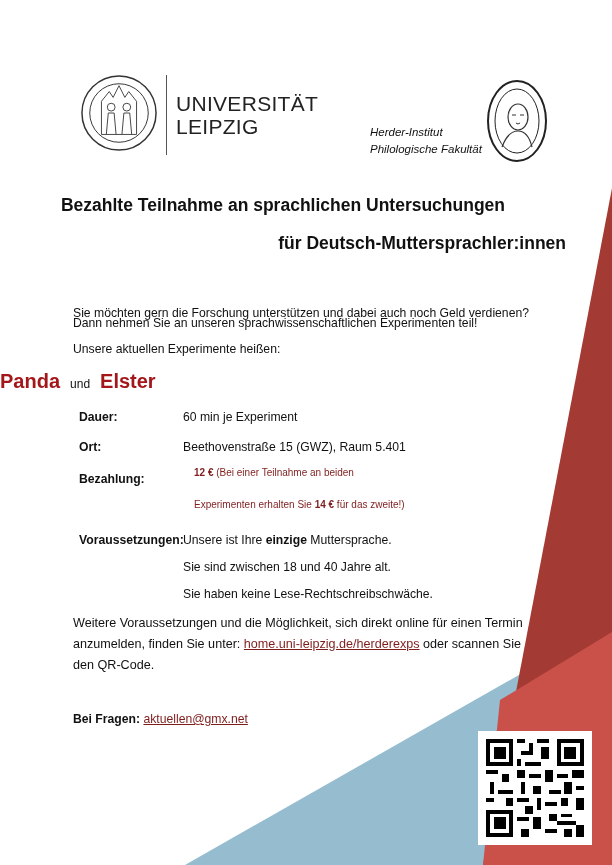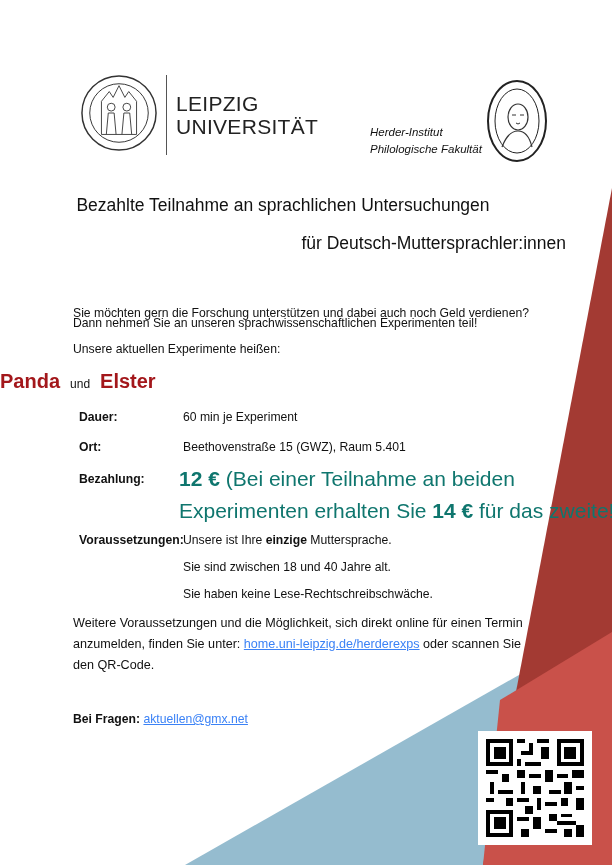--- a/index.html
+++ b/index.html
@@ -7,31 +7,31 @@
          font-family:"Liberation Sans", "DejaVu Sans", sans-serif; color:#111; }
   .bg { position:absolute; left:0; top:0; width:612px; height:865px; z-index:0; }
   .content { position:absolute; left:0; top:0; width:612px; height:865px; z-index:1; }
 
   .seal { position:absolute; left:80px; top:74px; width:78px; height:78px; }
   .uni-divider { position:absolute; left:166px; top:75px; width:1px; height:80px; background:#555; }
   .uni-name { position:absolute; left:176px; top:92px; font-size:21px; line-height:23px; letter-spacing:0.3px; color:#222; }
   .herder-text { position:absolute; left:370px; top:124px; font-size:11.5px; font-style:italic; line-height:17px; color:#111; }
   .herder-seal { position:absolute; left:486px; top:79px; width:62px; height:84px; }
 
-  .title { position:absolute; left:0; width:566px; text-align:center; font-weight:normal; font-size:17.5px; color:#111; }
+  .title { position:absolute; left:0; width:566px; text-align:center; font-weight:bold; font-size:17.5px; color:#111; }
   .p { position:absolute; left:73px; font-size:12.2px; color:#111; white-space:nowrap; }
   .exp { position:absolute; left:0; width:560px; text-align:left; top:370px; color:#a3171b; }
   .exp .big { font-size:20px; font-weight:bold; }
   .exp .und { font-size:12px; color:#111; margin:0 10px; }
   .label { position:absolute; left:73px; font-size:12.2px; font-weight:bold;padding-left:6px; }
   .val { position:absolute; left:183px; font-size:12.2px; white-space:nowrap; }
-  .pay { position:absolute; left:179px; font-size:21px; color:#0f766e; white-space:nowrap; }
+  .pay { position:absolute; left:194px; font-size:10px; color:#7f1d1d; white-space:nowrap; }
   .pay b { font-weight:bold; }
   .para { position:absolute; left:73px; top:613px; width:460px; font-size:12.6px; line-height:21px; }
-  a.link { color:#3b82f6; text-decoration:underline; }
+  a.link { color:#7f1d1d; text-decoration:underline; }
   .qr { position:absolute; left:478px; top:731px; width:114px; height:114px; background:#fff; }
 </style>
 </head>
 <body>
 
 <svg class="bg" viewBox="0 0 612 865" width="612" height="865">
   <polygon points="185,865 612,622 612,865" fill="#95bccf"></polygon>
   <polygon points="612,188 612,865 483,865" fill="#a33a33"></polygon>
   <polygon points="612,632 612,865 483,865 500,700" fill="#c9514a"></polygon>
 </svg>
@@ -41,22 +41,22 @@
   <svg class="seal" viewBox="0 0 80 80">
     <circle cx="40" cy="40" r="38" fill="none" stroke="#333" stroke-width="1.5"></circle>
     <circle cx="40" cy="40" r="30" fill="none" stroke="#333" stroke-width="1"></circle>
     <path d="M22 62 L22 28 L30 18 L34 24 L40 12 L46 24 L50 18 L58 28 L58 62 Z" fill="none" stroke="#444" stroke-width="1"></path>
     <circle cx="32" cy="34" r="4" fill="none" stroke="#444"></circle>
     <circle cx="48" cy="34" r="4" fill="none" stroke="#444"></circle>
     <path d="M27 62 L29 40 L35 40 L37 62 M43 62 L45 40 L51 40 L53 62" fill="none" stroke="#444"></path>
   </svg>
   <div class="uni-divider"></div>
   <div class="uni-name">
+    <div>UNIVERSITÄT</div>
     <div>LEIPZIG</div>
-    <div>UNIVERSITÄT</div>
   </div>
 
   <div class="herder-text">
     <div>Herder-Institut</div>
     <div>Philologische Fakultät</div>
   </div>
   <svg class="herder-seal" viewBox="0 0 62 84">
     <ellipse cx="31" cy="42" rx="29" ry="40" fill="none" stroke="#222" stroke-width="2"></ellipse>
     <ellipse cx="31" cy="42" rx="22" ry="32" fill="none" stroke="#222" stroke-width="1"></ellipse>
     <ellipse cx="32" cy="38" rx="10" ry="13" fill="none" stroke="#333" stroke-width="1.2"></ellipse>

